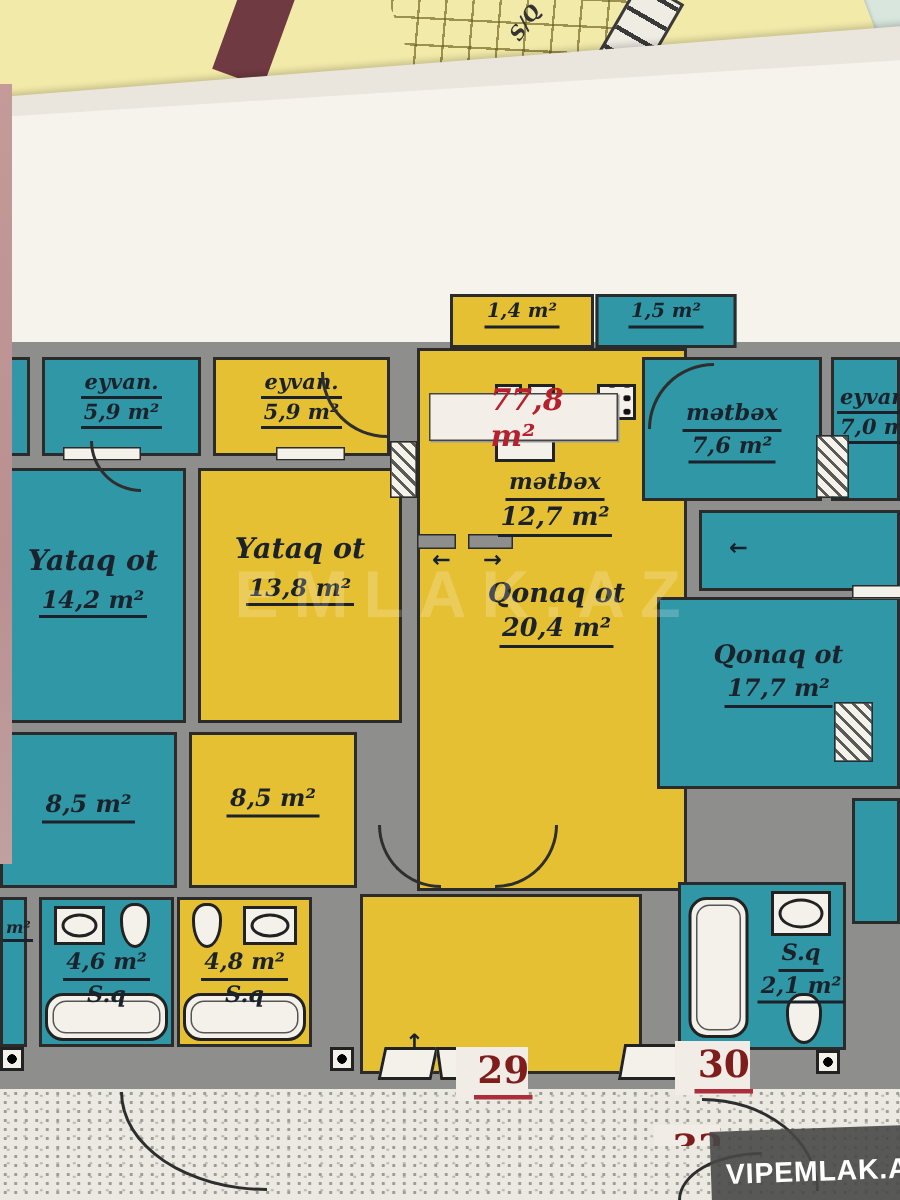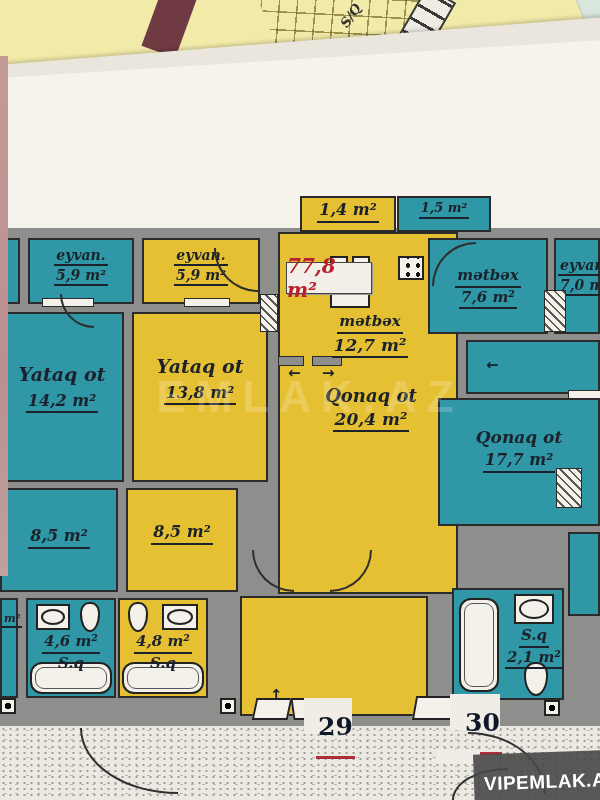--- a/index.html
+++ b/index.html
@@ -36,21 +36,21 @@
   .teal{background:#2f97a5;}
   .yellow{background:#e6c033;}
 
   
   .lbl{position:absolute;z-index:26;width:100%;text-align:center;color:#1b222b;font-family:"DejaVu Serif",serif;font-style:italic;font-weight:bold;line-height:1.3;}
   .lbl span{display:inline-block;border-bottom:2px solid #1b222b;padding:0 2px 0 2px;}
   .abs-lbl{position:absolute;z-index:26;text-align:center;color:#1b222b;font-family:"DejaVu Serif",serif;font-style:italic;font-weight:bold;line-height:1.3;}
   .abs-lbl span{display:inline-block;border-bottom:2px solid #1b222b;padding:0 2px;}
 
   .badge{position:absolute;left:286px;top:262px;width:84px;height:30px;z-index:27;background:#f3efe8;border:1.5px solid #444;
-    display:flex;align-items:center;justify-content:center;font:italic bold 20px "DejaVu Serif",serif;color:#b5212d;box-shadow:1px 1px 0 #999;}
+    display:flex;align-items:center;justify-content:center;font:italic bold 20px "DejaVu Serif",serif;color:#b5212d;box-shadow:1px 1px 0 #999;padding-left:40px;}
 
   
   .hatch{position:absolute;z-index:25;border:1.5px solid #2b2b2b;box-sizing:border-box;
     background:repeating-linear-gradient(45deg,#f5f2ea 0 4px,#5a5a58 4px 6px);}
 
   
   .arc{position:absolute;z-index:25;box-sizing:border-box;border:0 solid #2e2e2e;}
 
   
   .win{position:absolute;z-index:24;background:#f3f1ea;border:1px solid #2b2b2b;}
@@ -65,21 +65,21 @@
   .kitch{background:#f3f1ea;border:2px solid #222;}
   .stove{background:#f3f1ea;border:2px solid #222;background-image:radial-gradient(#111 2.3px,transparent 2.5px);background-size:10px 9px;background-position:3px 3px;}
   .peep{background:#f3f1ea;border:2px solid #222;background-image:radial-gradient(#000 3px,transparent 3.3px);background-position:center;background-repeat:no-repeat;}
   .tz{position:absolute;z-index:25;background:#f3f1ea;border:2px solid #222;}
 
   .stub{position:absolute;z-index:24;background:#8e8e8c;border:1px solid #2b2b2b;}
   .arrow{position:absolute;z-index:27;font:bold 15px "DejaVu Sans",sans-serif;color:#14202a;}
 
   
   .unit{position:absolute;z-index:28;background:#f1ede6;display:flex;align-items:flex-start;justify-content:center;}
-  .unit b{font:bold 25px "DejaVu Serif",serif;color:#0f172a;border-bottom:3px solid #ab2e3a;line-height:1.05;padding:16px 2px;margin-left:15px;}
+  .unit b{font:bold 25px "DejaVu Serif",serif;color:#7f1d1d;border-bottom:3px solid #ab2e3a;line-height:1.05;padding:3px 2px;margin-left:15px;}
 
   
   .ghost{position:absolute;left:90px;top:372px;width:440px;z-index:29;text-align:center;
     font:bold 44px "Liberation Sans",sans-serif;letter-spacing:10px;color:rgba(255,255,255,.20);}
   .brand{position:absolute;left:474px;top:752px;width:150px;height:60px;z-index:40;background:rgba(72,72,72,.9);transform:rotate(-2deg);
     display:flex;align-items:center;justify-content:flex-start;padding-left:10px;box-sizing:border-box;
     font:bold 19px "Liberation Sans",sans-serif;color:#fff;letter-spacing:.5px;}
 </style>
 </head>
 <body>
@@ -96,21 +96,21 @@
   <div class="sheet-edge"></div>
   <div class="sheet-edge2"></div>
   <div class="sheet"></div>
   <div class="side-strip"></div>
 
 
   <div class="canvas"></div>
   <div class="corridor"></div>
 
   <div class="r yellow" style="left:300px;top:196px;width:96px;height:36px;">
-    <div class="lbl" style="top:2px;font-size:16px;"><span>1,4 m²</span></div>
+    <div class="lbl" style="top:2px;font-size:13px;"><span>1,4 m²</span></div>
   </div>
   <div class="r teal" style="left:397px;top:196px;width:94px;height:36px;">
     <div class="lbl" style="top:2px;font-size:13px;"><span>1,5 m²</span></div>
   </div>
 
   <div class="r teal" style="left:0;top:238px;width:20px;height:66px;"></div>
   <div class="r teal" style="left:28px;top:238px;width:106px;height:66px;">
     <div class="lbl" style="top:6px;font-size:14px;">
       <span>eyvan.</span><br>
       <span>5,9 m²</span>

